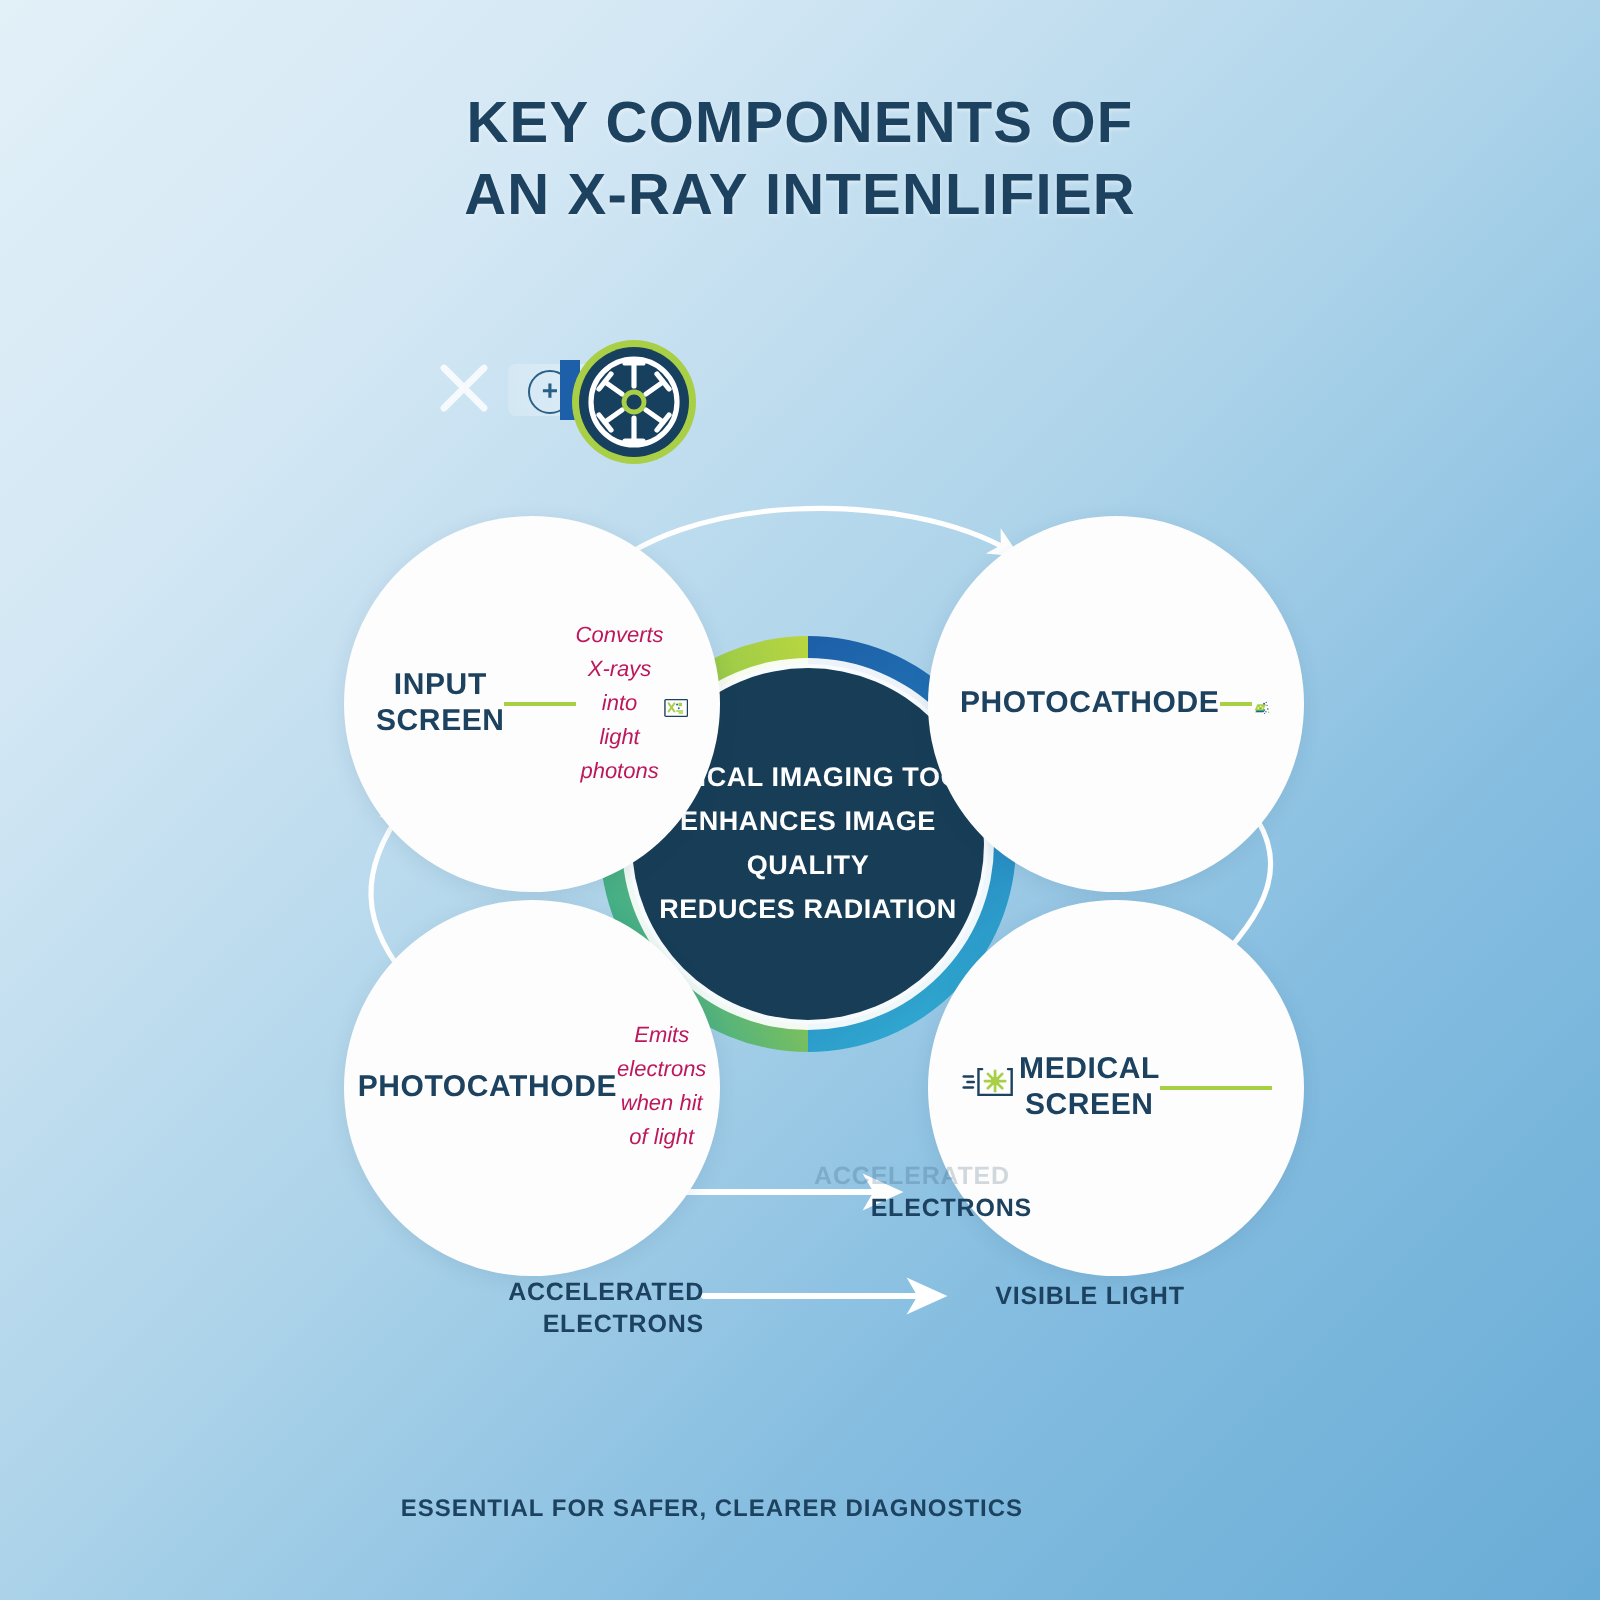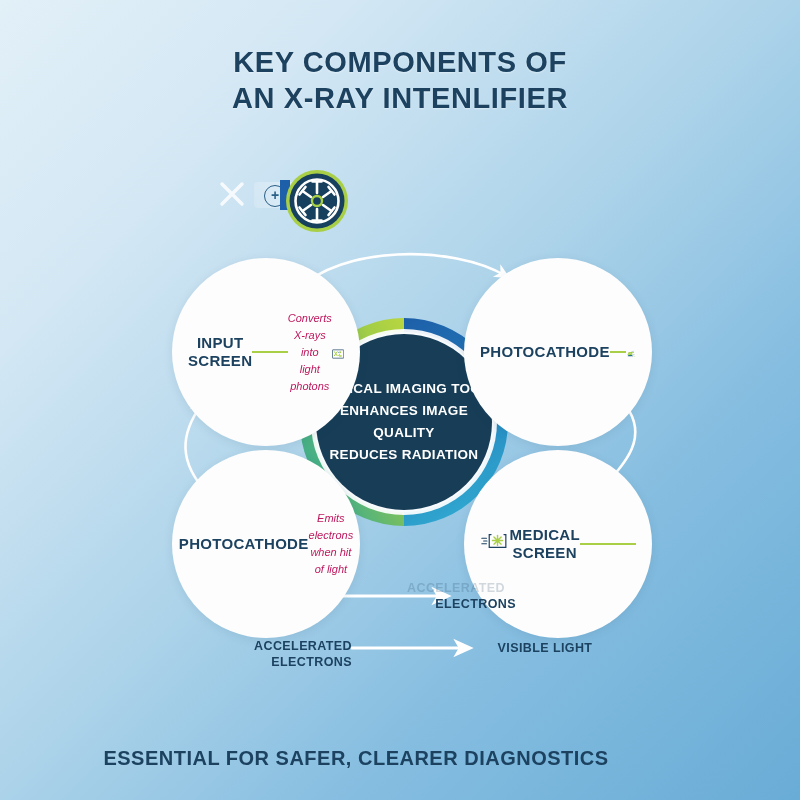--- a/index.html
+++ b/index.html
@@ -193,21 +193,21 @@
   }
 
   
   .footer {
     position: absolute;
     left: 0;
     top: 747px;
     width: 712px;
     text-align: center;
     color: #1c4260;
-    font-size: 20px;
+    font-size: 12px;
     font-weight: bold;
     letter-spacing: 0.5px;
   }
 
   .svg-layer {
     position: absolute;
     left: 0;
     top: 0;
     width: 800px;
     height: 800px;

